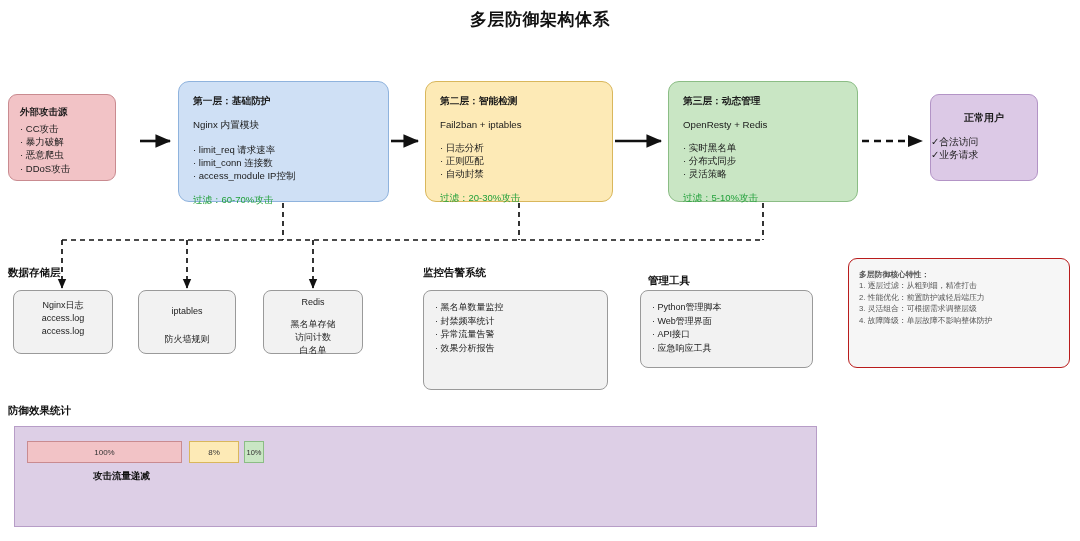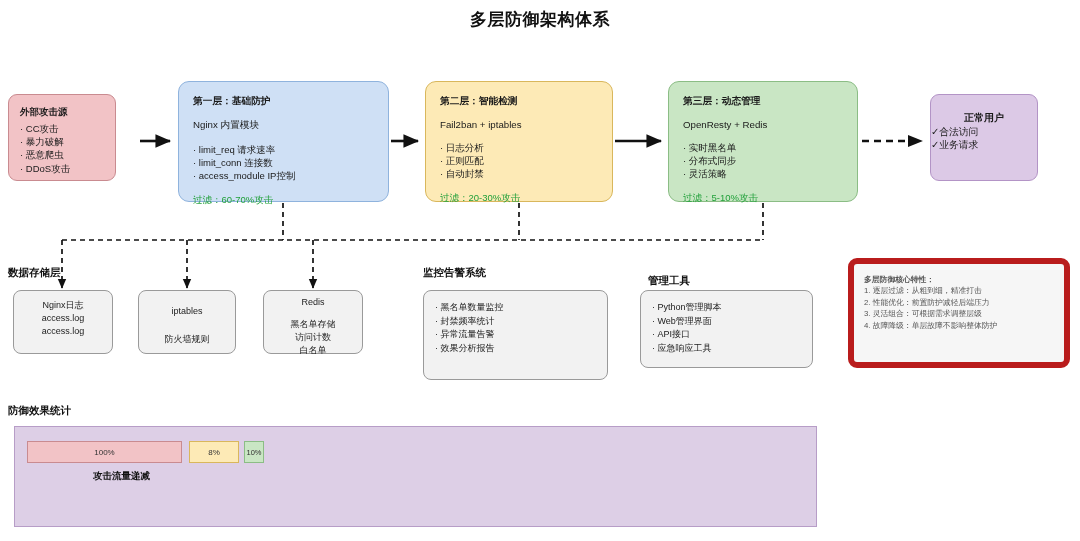--- a/index.html
+++ b/index.html
@@ -44,41 +44,41 @@
   .n-l1{left:178px;top:81px;width:211px;height:121px;background:#cfe0f5;border-color:#8fb3dd;}
   .n-l2{left:425px;top:81px;width:188px;height:121px;background:#fdeab6;border-color:#d9b75c;}
   .n-l3{left:668px;top:81px;width:190px;height:121px;background:#c9e6c4;border-color:#8bbd85;}
 
   
   .n-user{
     left:930px;top:94px;width:108px;height:87px;
     background:#dcc9e6;border-color:#b394c6;
     text-align:center;padding-top:16px;
   }
-  .n-user .hd{font-size:10px;}
+  .n-user .hd{font-size:10px;margin-bottom:10px;}
   .n-user .chk{font-size:9.8px;line-height:13.4px;text-align:left;}
 
   
   .sechead{font-size:10.5px;font-weight:bold;color:#111;}
 
   
   .gbox{
     background:#f2f2f2;border:1px solid #9a9a9a;border-radius:8px;
     font-size:9px;color:#222;
   }
   .gbox.center{text-align:center;}
   .gbox .ln{line-height:13px;}
   .gbox ul{margin:0;padding:0;}
   .gbox li{list-style:none;line-height:13.6px;font-size:9px;}
   .gbox li:before{content:"\00B7\00A0";}
 
   
   .infobox{
     left:848px;top:258px;width:222px;height:110px;
-    background:#f6f6f6;border:6px solid #b91c1c;border-radius:9px;
+    background:#f6f6f6;border:1px solid #b91c1c;border-radius:9px;
     padding:10px 0 0 10px;color:#555;
   }
   .infobox .ih{font-size:7.8px;font-weight:bold;line-height:11.4px;}
   .infobox .il{font-size:7.8px;line-height:11.4px;}
 
   
   .statpanel{
     left:14px;top:426px;width:803px;height:101px;
     background:#ddcfe6;border:1px solid #b79dc7;
   }
@@ -209,21 +209,21 @@
     <div class="ln" style="margin-top:15px;">防火墙规则</div>
   </div>
 
   <div class="abs gbox center" style="left:263px;top:290px;width:100px;height:64px;padding-top:5px;">
     <div class="ln">Redis</div>
     <div class="ln" style="margin-top:9px;">黑名单存储</div>
     <div class="ln">访问计数</div>
     <div class="ln">白名单</div>
   </div>
 
-  <div class="abs gbox" style="left:423px;top:290px;width:185px;height:90px;padding:10px 0 0 11px;">
+  <div class="abs gbox" style="left:423px;top:290px;width:185px;height:100px;padding:10px 0 0 11px;">
     <ul>
       <li>黑名单数量监控</li>
       <li>封禁频率统计</li>
       <li>异常流量告警</li>
       <li>效果分析报告</li>
     </ul>
   </div>
 
   <div class="abs gbox" style="left:640px;top:290px;width:173px;height:78px;padding:10px 0 0 11px;">
     <ul>

